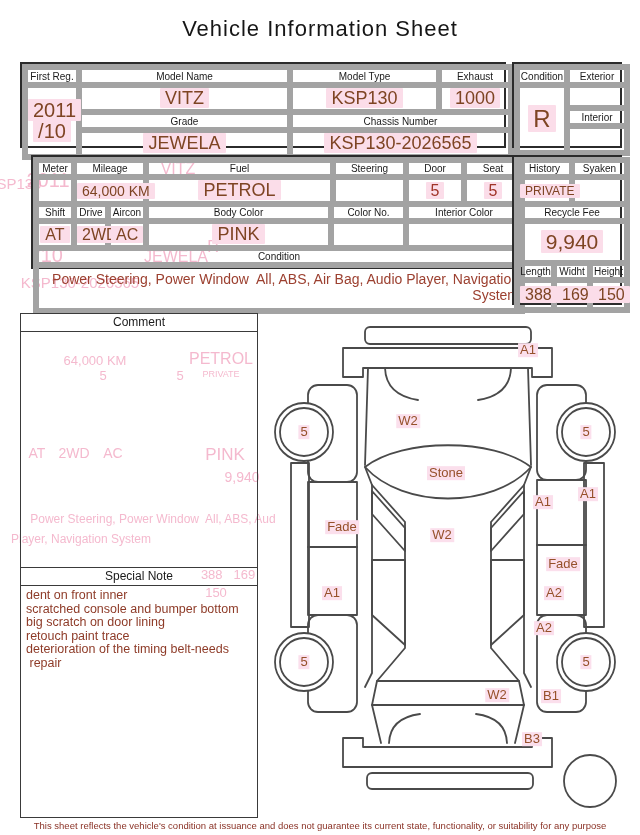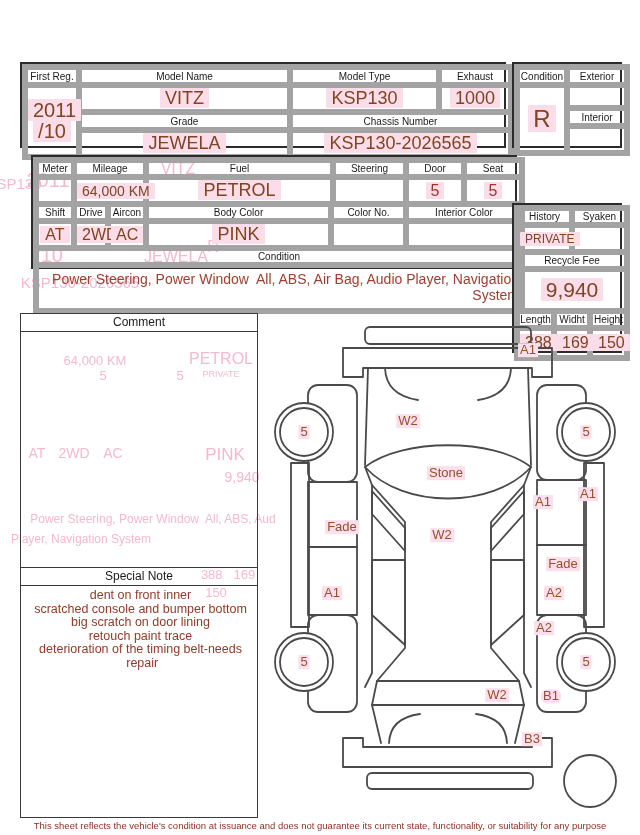--- a/index.html
+++ b/index.html
@@ -30,21 +30,21 @@
                 padding:3px 0 0 5px; white-space:pre-wrap; }
   
   .combox { position:absolute; left:20px; top:313px; width:238px; height:505px;
             border:1px solid #3a3a3a; background:transparent; }
   .boxhead { height:18px; line-height:17px; text-align:center; font-size:12px;
              color:#1a1a1a; border-bottom:1px solid #3a3a3a; }
   .specialnote { position:absolute; left:0; top:253px; width:100%;
                  border-top:1px solid #3a3a3a; }
   .notes { padding:3px 2px 0 5px; font-size:12.5px; line-height:13.6px;
            color:#8e3b28; }
-  .note-line { white-space:pre-wrap;text-align:center; }
+  .note-line { white-space:pre-wrap; }
   
   .diagram { position:absolute; left:280px; top:315px; width:360px; height:510px; }
   .dlabel { position:absolute; transform:translate(-50%,-50%); color:#96502a;
             background:#fbdfec; padding:0 2px; line-height:1.05; white-space:nowrap; }
   
   .ghost { position:absolute; transform:translate(-50%,-50%); color:#f2a8c2;
            opacity:.8; filter:blur(.5px); white-space:pre; line-height:1; }
   
   .footer { position:absolute; left:0; top:820px; width:640px; text-align:center;
             font-size:9.5px; color:#8a3226; }
@@ -72,20 +72,21 @@
       <span class="ghost" style="left: 74px; top: 453px; font-size: 14px;">2WD</span>
       <span class="ghost" style="left: 113px; top: 453px; font-size: 14px;">AC</span>
       <span class="ghost" style="left: 225px; top: 454px; font-size: 17px;">PINK</span>
       <span class="ghost" style="left: 242px; top: 477px; font-size: 14px;">9,940</span>
       <span class="ghost" style="left: 153px; top: 519px; font-size: 12px;">Power Steering, Power Window  All, ABS, Aud</span>
       <span class="ghost" style="left: 81px; top: 539px; font-size: 12px;">Player, Navigation System</span>
       <span class="ghost" style="left: 228px; top: 574px; font-size: 13px;">388   169</span>
       <span class="ghost" style="left: 216px; top: 592px; font-size: 13px;">150</span>
     </div>
 
+  <div class="title">Vehicle Information Sheet</div>
 
   <div class="tblwrap" style="left:20px; top:62px; width:486px; height:86px;">
     <table>
       <colgroup>
           <col style="width:54px">
           <col style="width:211px">
           <col style="width:149px">
           <col style="width:72px">
         </colgroup>
       <tbody>
@@ -186,21 +187,21 @@
       <tr style="height:16px">
         <th colspan="8">Condition</th>
       </tr>
       <tr style="height:46px">
         <td colspan="8" class="equip-cell">Power Steering, Power Window  All, ABS, Air Bag, Audio Player, Navigation System</td>
       </tr>
     </tbody>
       </table>
   </div>
 
-  <div class="tblwrap" style="left:512px; top:155px; width:110px; height:150px;margin-top:48px;">
+  <div class="tblwrap" style="left:512px; top:155px; width:110px; height:150px;">
     <table>
       <colgroup>
           <col style="width:37px">
           <col style="width:18px">
           <col style="width:18px">
           <col style="width:37px">
         </colgroup>
       <tbody>
           <tr style="height:17px">
         <th colspan="2">History</th>
@@ -308,20 +309,20 @@
         <span class="dlabel" style="left: 308px; top: 179px; font-size: 13px;">A1</span>
         <span class="dlabel" style="left: 62px; top: 212px; font-size: 13px;">Fade</span>
         <span class="dlabel" style="left: 162px; top: 220px; font-size: 13px;">W2</span>
         <span class="dlabel" style="left: 283px; top: 249px; font-size: 13px;">Fade</span>
         <span class="dlabel" style="left: 52px; top: 278px; font-size: 13px;">A1</span>
         <span class="dlabel" style="left: 274px; top: 278px; font-size: 13px;">A2</span>
         <span class="dlabel" style="left: 264px; top: 313px; font-size: 13px;">A2</span>
         <span class="dlabel" style="left: 24px; top: 347px; font-size: 13px;">5</span>
         <span class="dlabel" style="left: 306px; top: 347px; font-size: 13px;">5</span>
         <span class="dlabel" style="left: 217px; top: 380px; font-size: 13px;">W2</span>
-        <span class="dlabel" style="left: 271px; top: 381px; font-size: 13px; border-radius: 6px;">B1</span>
+        <span class="dlabel" style="left: 271px; top: 381px; font-size: 13px;">B1</span>
         <span class="dlabel" style="left: 252px; top: 424px; font-size: 13px;">B3</span>
       </div>
   </div>
 
   <div class="footer">This sheet reflects the vehicle's condition at issuance and does not guarantee its current state, functionality, or suitability for any purpose</div>
 
 </div>
 
 </body></html>

